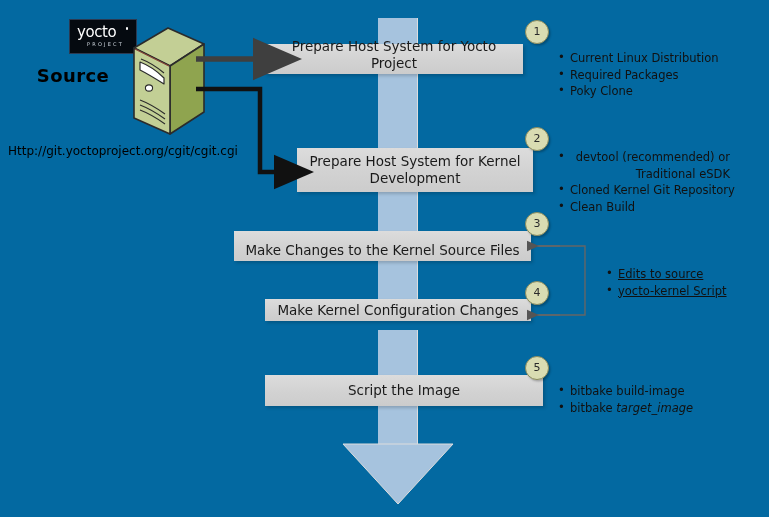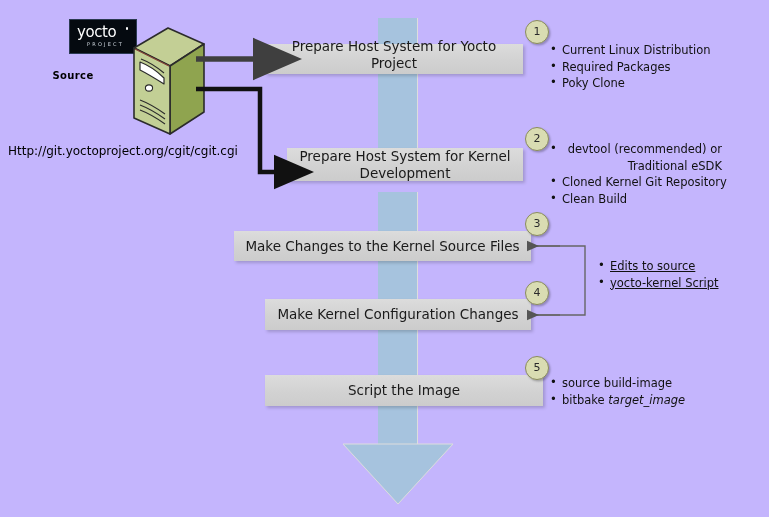--- a/index.html
+++ b/index.html
@@ -10,21 +10,21 @@
   }
   body {
     font-family: "DejaVu Sans", "Liberation Sans", sans-serif;
     -webkit-font-smoothing: antialiased;
   }
   #canvas {
     position: relative;
     width: 769px;
     height: 517px;
     overflow: hidden;
-    background: #c4b5fd;
+    background: #0369a1;
   }
 
   
   .spine {
     position: absolute;
     background: #a6c3de;
     border-right: 1px solid #dddddd;
   }
 
   
@@ -61,21 +61,21 @@
   }
 
   
   .notes {
     position: absolute;
     font-size: 11.5px;
     line-height: 16.5px;
     color: #111111;
   }
   .notes ul {
-    margin: 0;
+    margin: 8px;
     padding: 0;
     list-style: none;
   }
   .notes li {
     position: relative;
     padding-left: 12px;
     white-space: nowrap;
   }
   .notes li:before {
     content: "\2022";
@@ -84,21 +84,21 @@
     top: -1px;
     color: #111111;
   }
   .notes li.wrap { white-space: normal; width: 160px; text-align: right; }
   .notes li i { font-style: italic; }
 
   
   .src-label {
     position: absolute;
     font-weight: bold;
-    font-size: 10px;
+    font-size: 18px;
     line-height: 20px;
     color: #000000;
     text-align: center;
     letter-spacing: 0.4px;
   }
   .src-url {
     position: absolute;
     font-size: 12px;
     color: #000000;
     white-space: nowrap;
@@ -223,29 +223,29 @@
   <div class="src-label" style="left:18px; top:66px; width:110px;">
     <div>Source</div>
   </div>
 
   <div class="src-url" style="left:8px; top:144px;">Http://git.yoctoproject.org/cgit/cgit.cgi</div>
 
   <div class="pbox" style="left:265px; top:44px; width:258px; height:30px; z-index:2;align-items:flex-end;">
     <span>Prepare Host System for Yocto Project</span>
   </div>
 
-  <div class="pbox" style="left:287px; top:148px; width:236px; height:33px; z-index:2;">
+  <div class="pbox" style="left:297px; top:148px; width:236px; height:44px; z-index:2;">
     <span>Prepare Host System for Kernel Development</span>
   </div>
 
-  <div class="pbox" style="left:234px; top:231px; width:297px; height:30px; z-index:2;">
+  <div class="pbox" style="left:234px; top:231px; width:297px; height:30px; z-index:2;align-items:flex-end;">
     <span>Make Changes to the Kernel Source Files</span>
   </div>
 
-  <div class="pbox" style="left:265px; top:299px; width:266px; height:31px; z-index:2;">
+  <div class="pbox" style="left:265px; top:299px; width:266px; height:22px; z-index:2;">
     <span>Make Kernel Configuration Changes</span>
   </div>
 
   <div class="pbox" style="left:265px; top:375px; width:278px; height:31px; z-index:2;">
     <span>Script the Image</span>
   </div>
 
   <div class="step-circle" style="left:525px; top:20px; z-index:4;">1</div>
   <div class="step-circle" style="left:525px; top:127px; z-index:4;">2</div>
   <div class="step-circle" style="left:525px; top:212px; z-index:4;">3</div>
@@ -270,18 +270,18 @@
 
   <div class="notes" style="left:598px; top:258px;text-decoration:underline;">
     <ul>
       <li>Edits to source</li>
       <li>yocto-kernel Script</li>
     </ul>
   </div>
 
   <div class="notes" style="left:550px; top:375px;">
     <ul>
-      <li>source build-image</li>
+      <li>bitbake build-image</li>
       <li><span>bitbake </span><i>target_image</i></li>
     </ul>
   </div>
 
 </div>
 
 </body></html>

